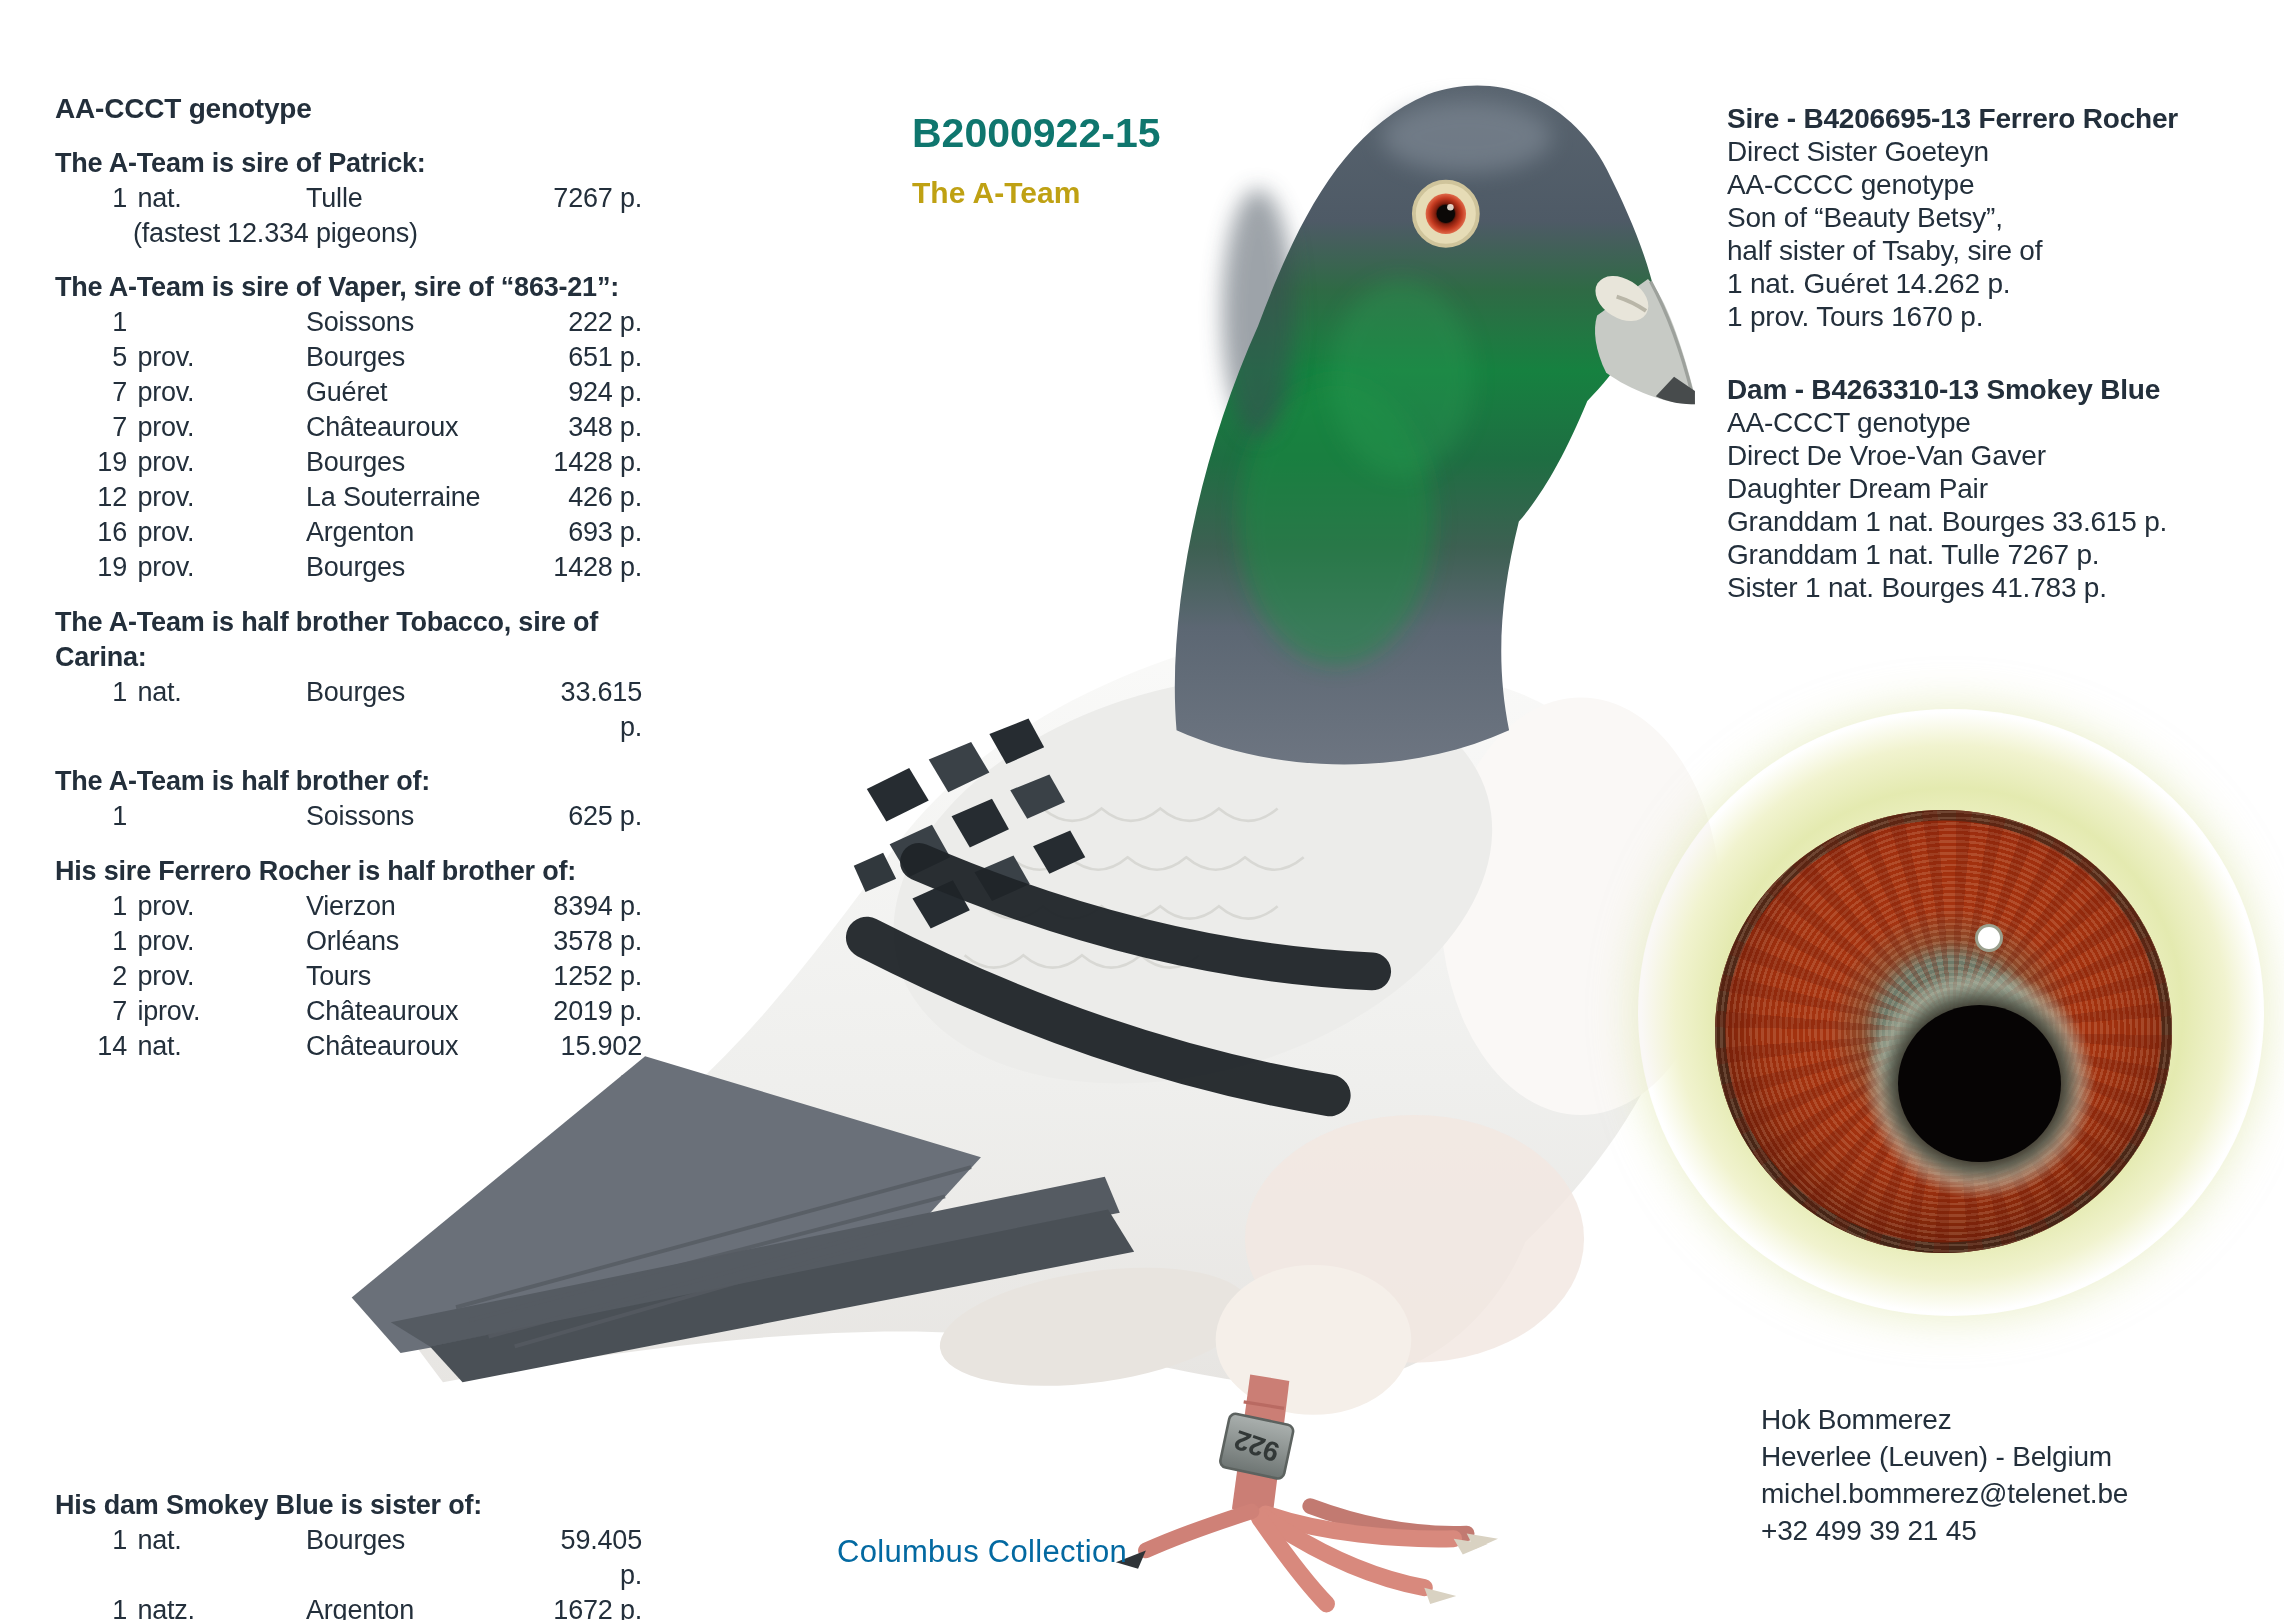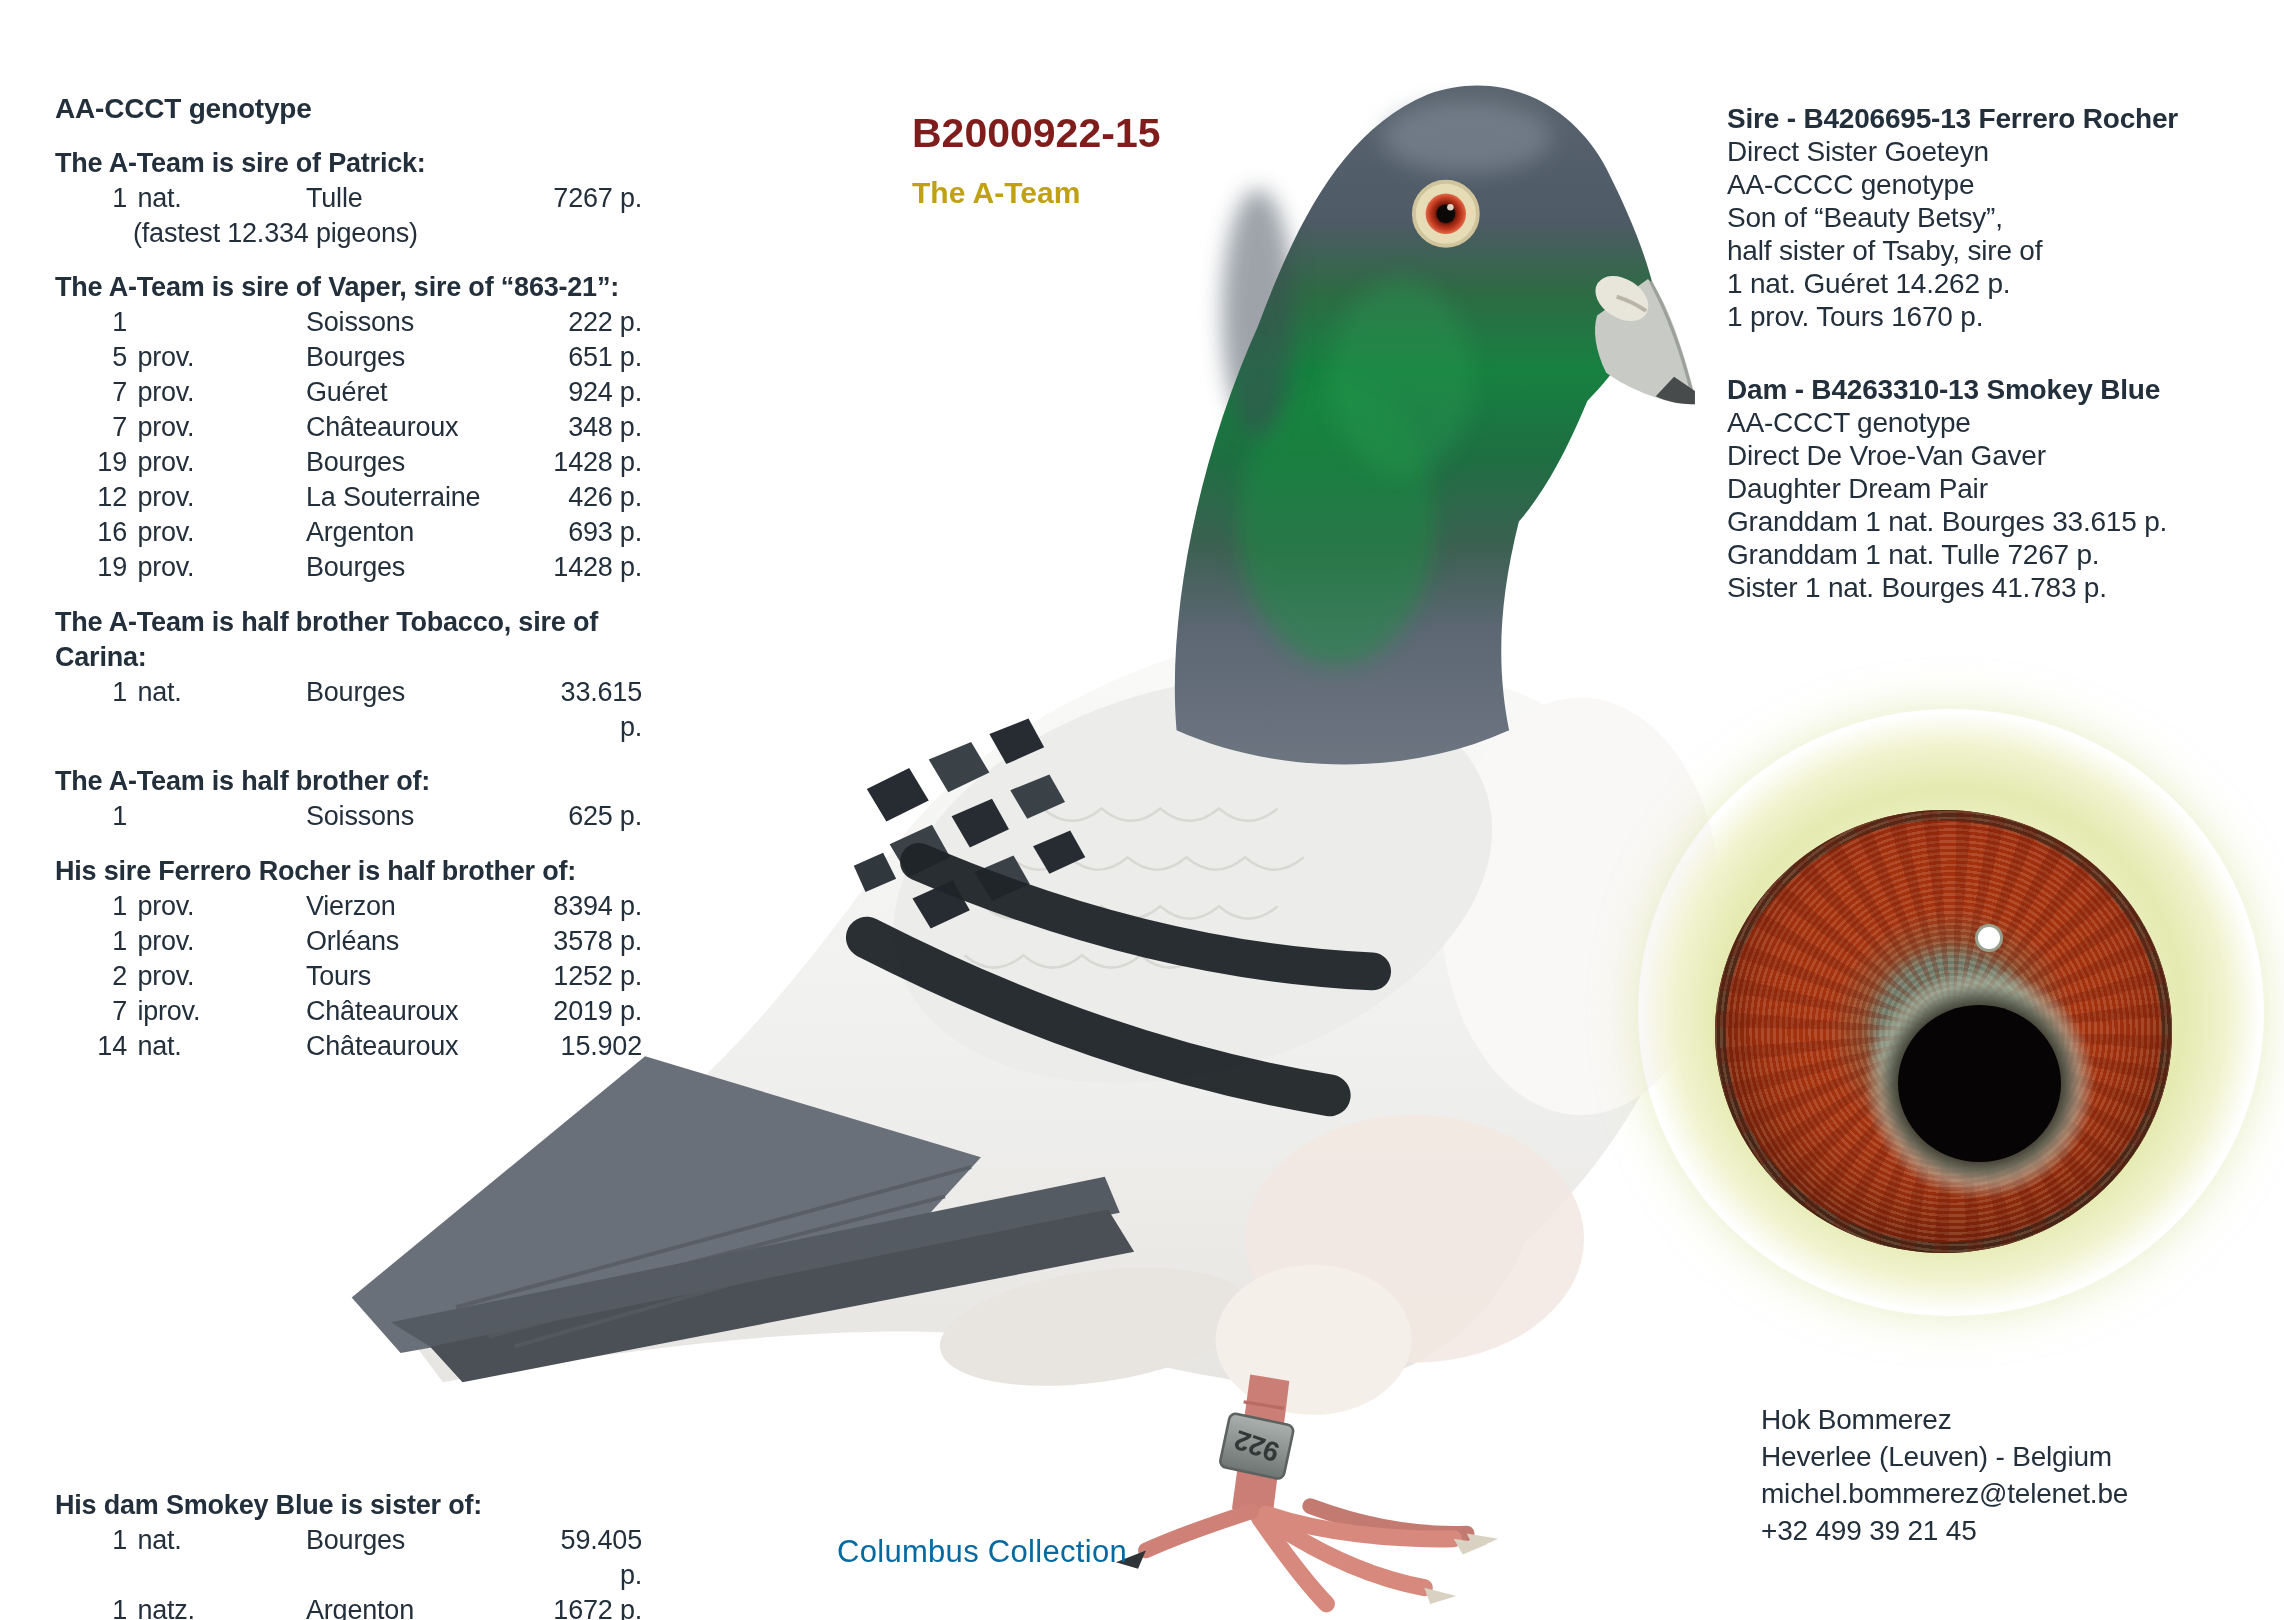--- a/index.html
+++ b/index.html
@@ -16,21 +16,21 @@
   .sec-h{font-size:27px;line-height:35px;font-weight:bold;}
   .row{display:grid;grid-template-columns:72px 153px 264px 98px;font-size:27px;line-height:35px;}
   .c-pos{text-align:right;}
   .c-cat{padding-left:10.4px;}
   .c-race{padding-left:26px;}
   .c-count{text-align:right;}
   .note{font-size:27px;line-height:35px;padding-left:78px;}
 
   
   .title-block{position:absolute;left:912px;top:110px;}
-  .ring{font-size:41px;line-height:46px;font-weight:bold;color:#7f1d1d;letter-spacing:0;}
+  .ring{font-size:41px;line-height:46px;font-weight:bold;color:#0f766e;letter-spacing:0;}
   .bird-name{font-size:30px;line-height:42px;font-weight:bold;color:#bfa113;margin-top:15.7px;letter-spacing:0;}
   .male{position:absolute;left:1397px;top:146px;font-size:99px;line-height:99px;color:#a7a7a7;font-weight:400;}
 
   
   .right-col{position:absolute;left:1727px;top:102px;width:557px;}
   .rc-h{font-size:28px;line-height:33px;font-weight:bold;}
   .rc-line{font-size:28px;line-height:33px;}
   #damBlock{margin-top:40px;}
   .contact{position:absolute;left:1761px;top:1401px;width:522px;}
   .contact .rc-line{line-height:37px;}

